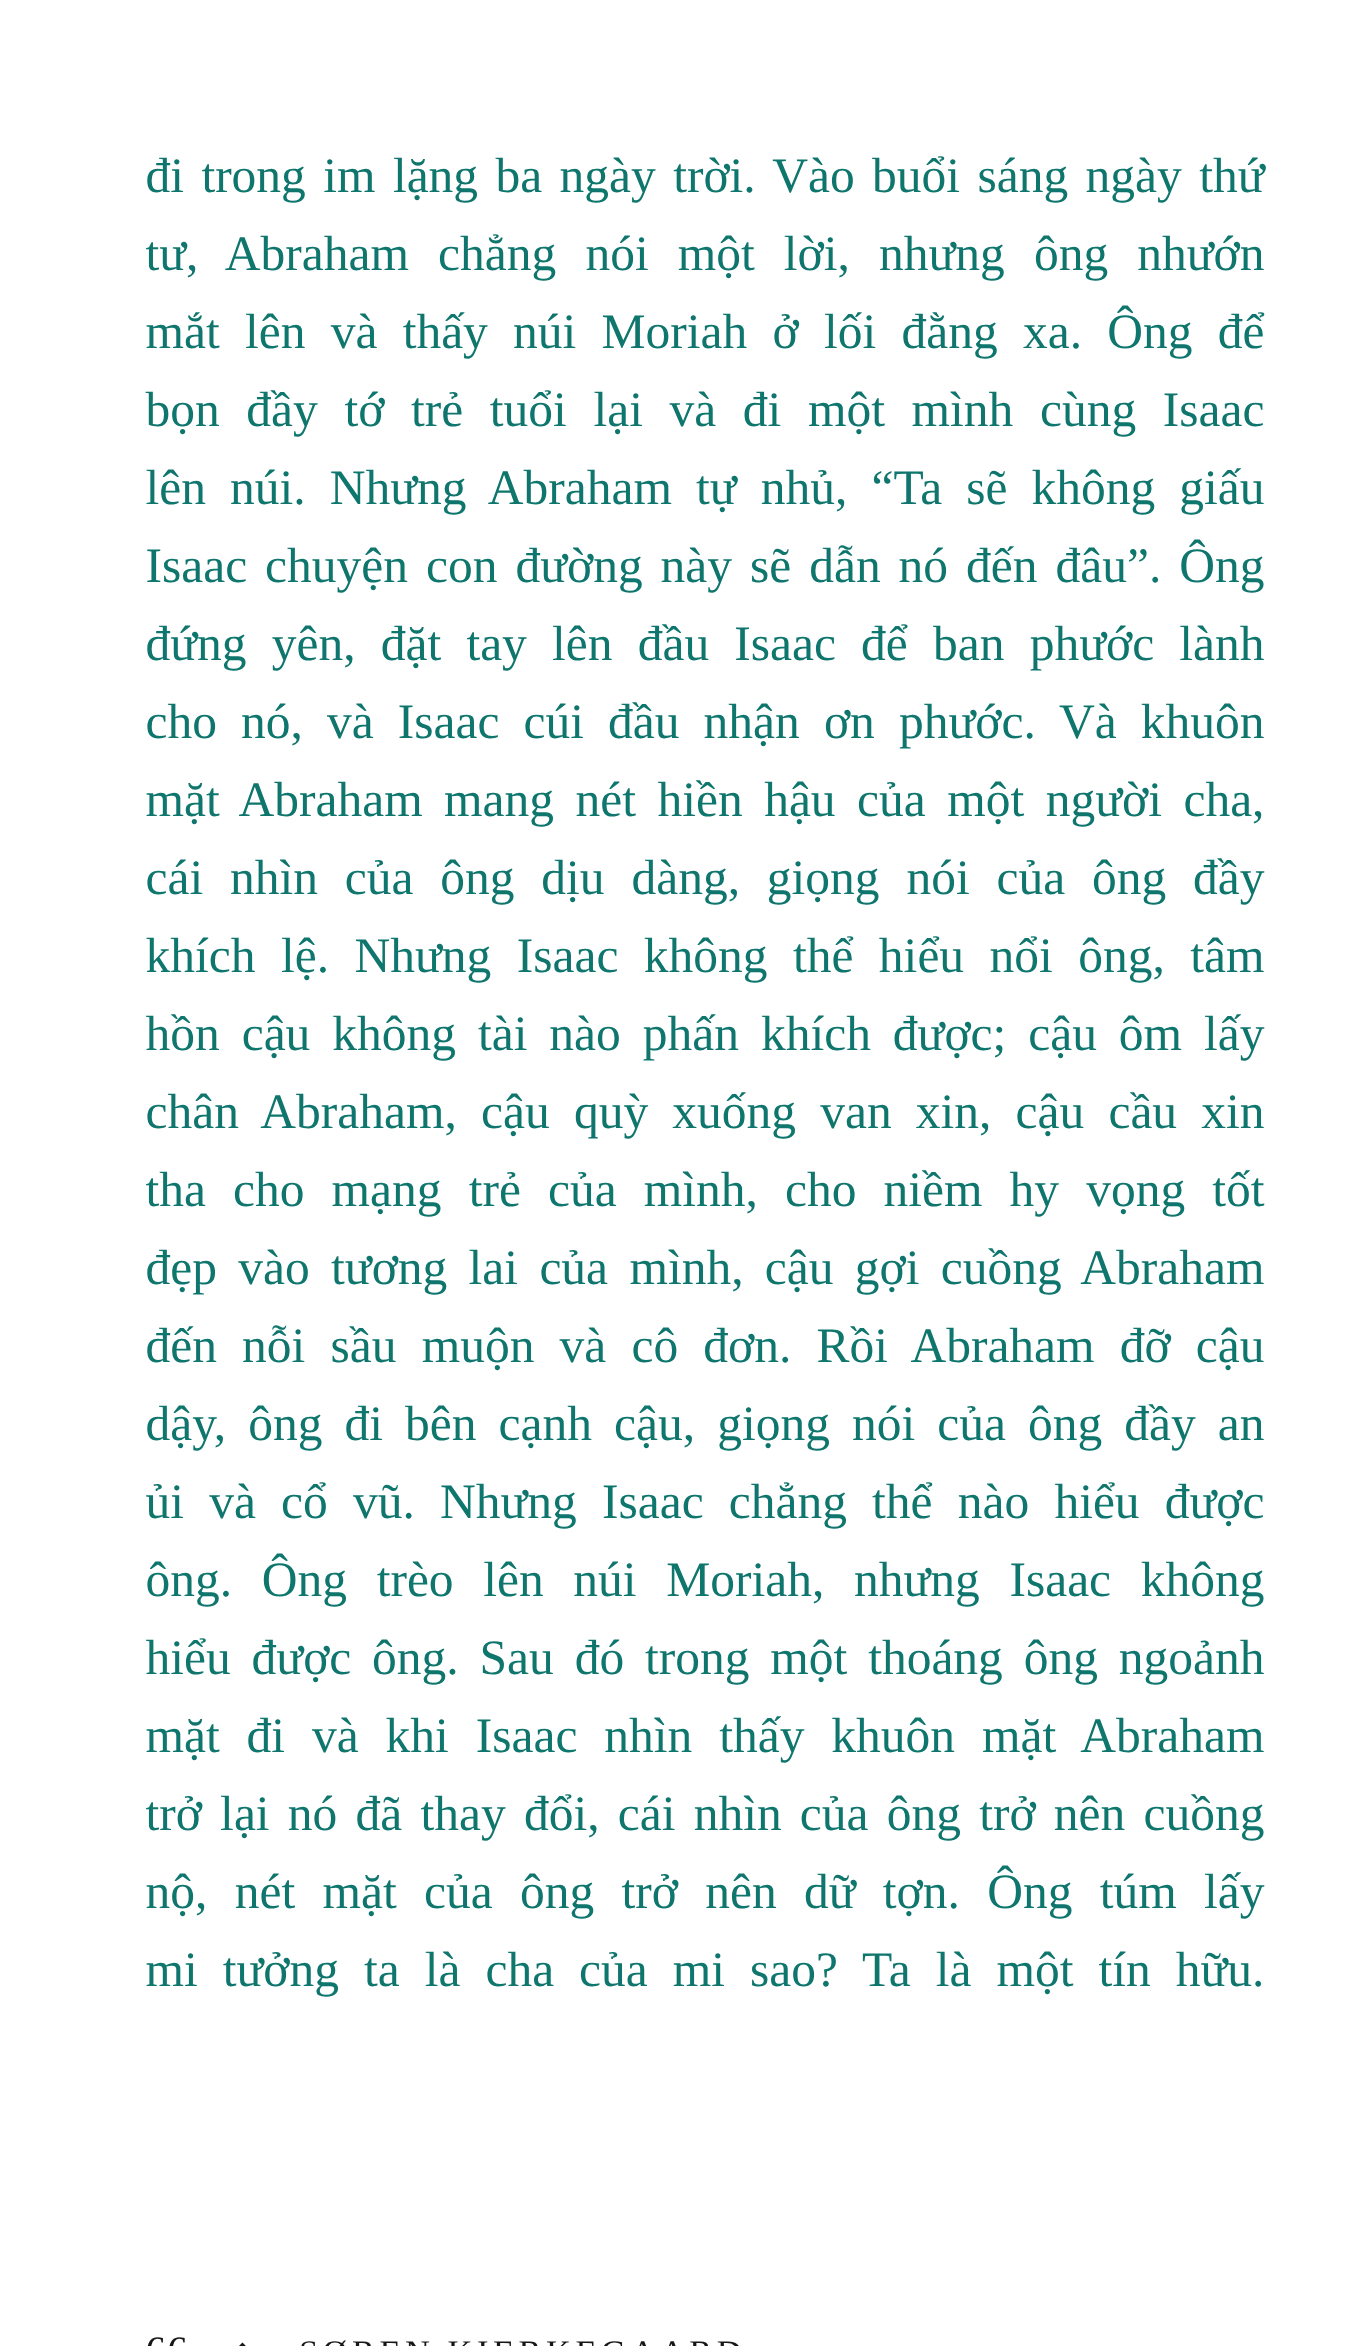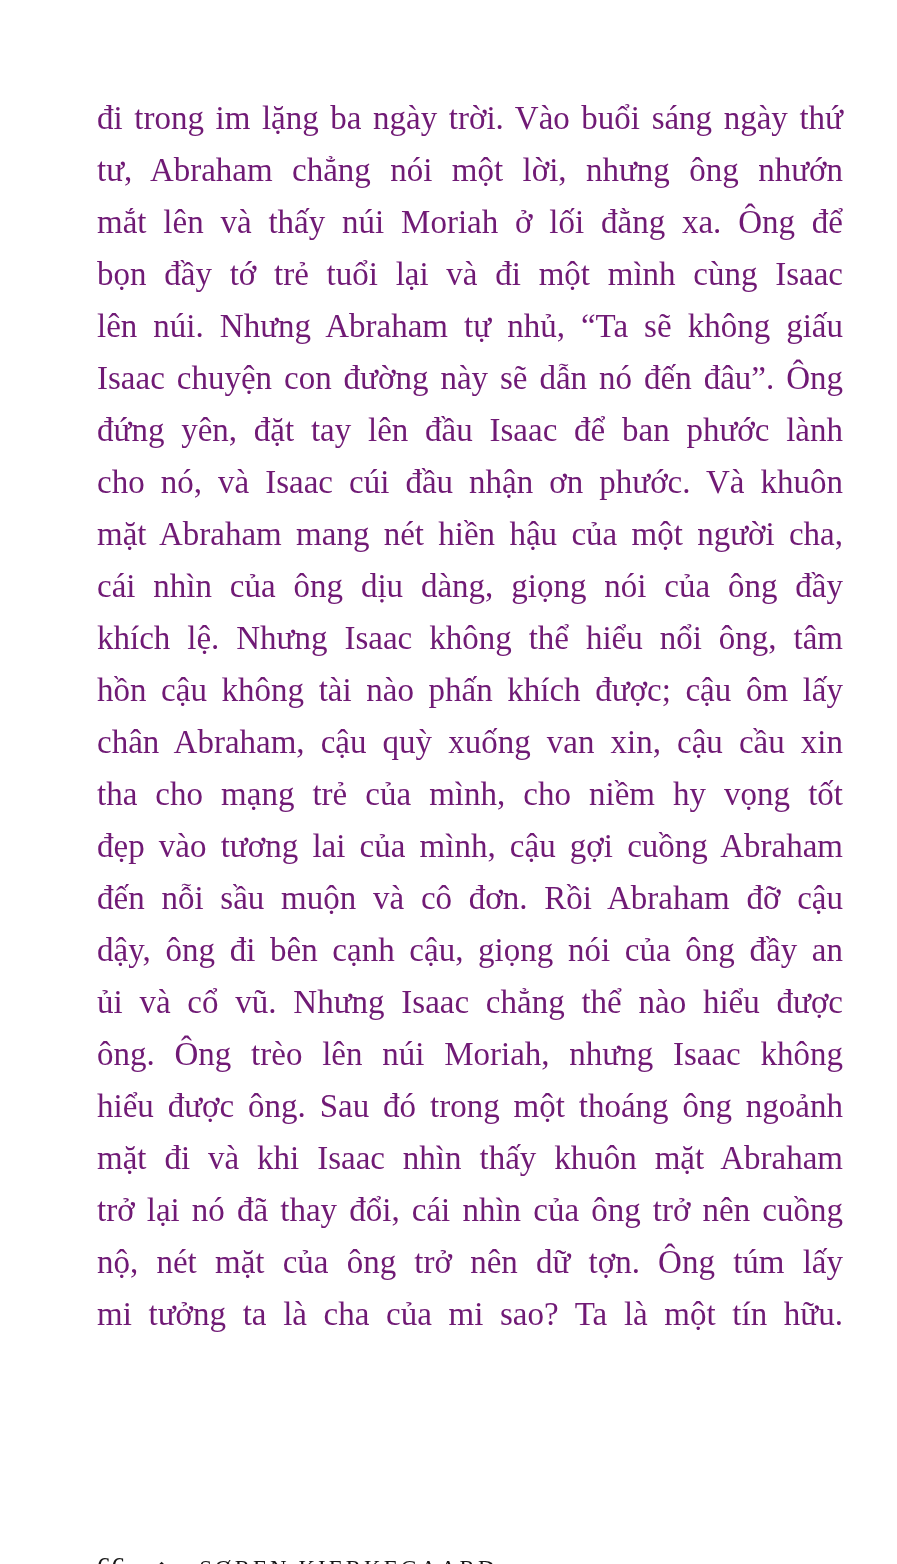--- a/index.html
+++ b/index.html
@@ -22,21 +22,21 @@
     top: 92px;
     width: 746px;
   }
   .line {
     height: 52px;
     line-height: 52px;
     font-size: 33px;
     text-align: justify;
     text-align-last: justify;
     white-space: nowrap;
-    color: #701a75;
+    color: #0f766e;
   }
   .footer {
     position: absolute;
     left: 97px;
     top: 1552px;
     width: 746px;
     display: flex;
     align-items: baseline;
   }
   .page-number {

